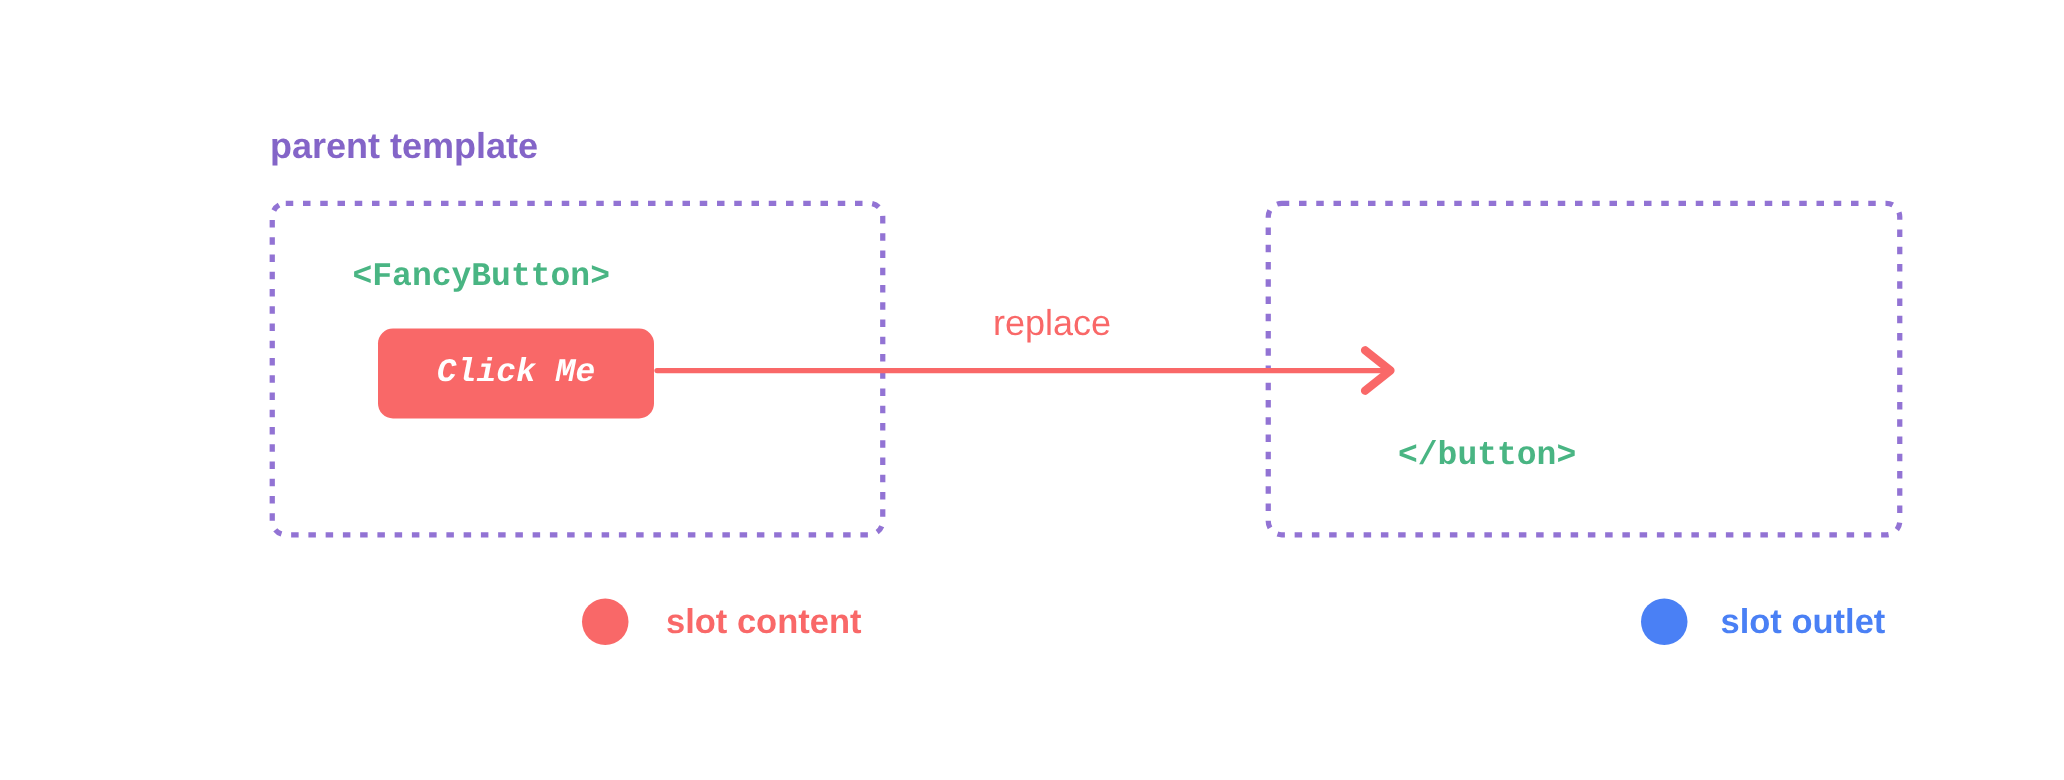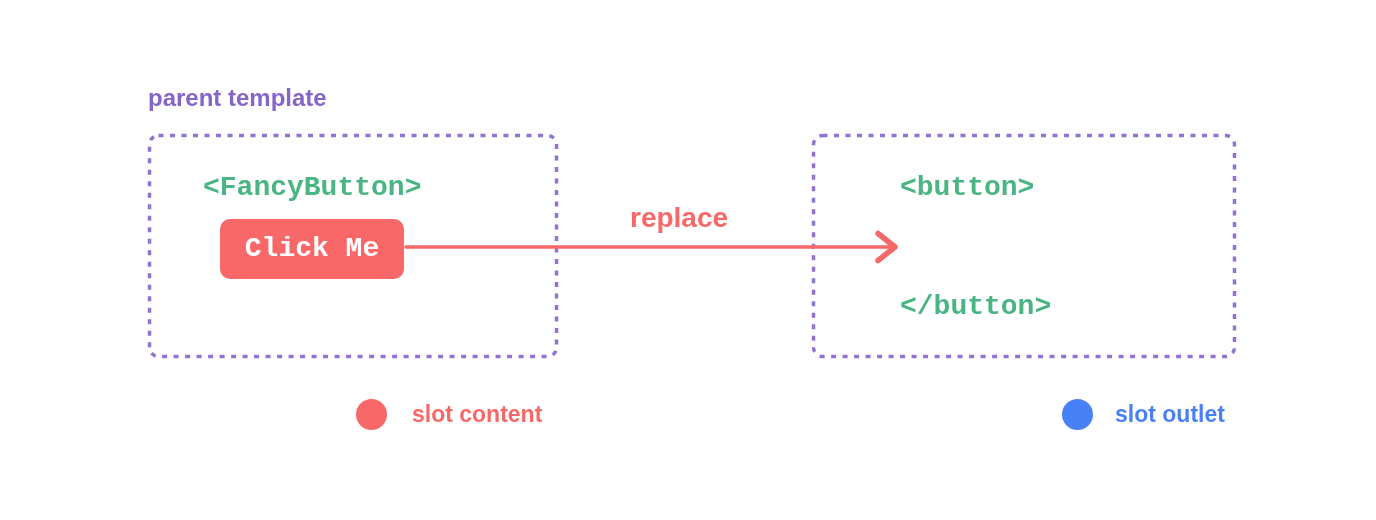--- a/index.html
+++ b/index.html
@@ -12,20 +12,21 @@
     --white-text: #ffffff;
   }
   * { margin: 0; padding: 0; box-sizing: border-box; }
   html, body { width: 1376px; height: 520px; overflow: hidden; background: var(--background); }
   .canvas {
     position: relative;
     width: 1324px;
     height: 520px;
     background: var(--background);
     font-family: "Liberation Sans", "DejaVu Sans", sans-serif;
+    margin-left: 32px;
   }
   .layer-svg {
     position: absolute;
     left: 0; top: 0;
     width: 1376px; height: 520px;
   }
   .dashed-rect {
     fill: none;
     stroke: var(--purple-border);
     stroke-width: 3.5;
@@ -48,37 +49,37 @@
   .panel-title {
     font-size: 24px;
     font-weight: bold;
     color: var(--purple-title);
     line-height: 1;
     white-space: pre;
   }
   .code {
     font-family: "Liberation Mono", "DejaVu Sans Mono", monospace;
     font-weight: bold;
-    font-size: 28px;
+    font-size: 22px;
     line-height: 1;
     color: var(--green-code);
     white-space: pre;
   }
   .chip {
     display: flex;
     align-items: center;
     justify-content: center;
     border-radius: 10px;
   }
-  .chip .code { color: var(--white-text); }
+  .chip .code { color: var(--white-text); font-style: italic; }
   .chip-red { background: var(--red); }
   .chip-blue { background: var(--blue); }
   .arrow-label {
-    font-size: 28px;
-    font-weight: bold;
+    font-size: 24px;
+    font-weight: normal;
     color: var(--red);
     line-height: 1;
     white-space: pre;
   }
   .legend-item {
     display: flex;
     align-items: center;
     gap: 25px;
     height: 32px;
   }
@@ -116,21 +117,20 @@
   <div class="abs code" style="left:203px; top:174px;">&lt;FancyButton&gt;</div>
 
   <div class="abs chip chip-red" style="left:220px; top:219px; width:184px; height:60px;">
     <span class="code">Click Me</span>
   </div>
 
 
   <div class="abs arrow-label" style="left:630px; top:204px;">replace</div>
 
 
-  <div class="abs code" style="left:900px; top:174px;">&lt;button&gt;</div>
 
 
   <div class="abs code" style="left:900px; top:293px;">&lt;/button&gt;</div>
 
   <div class="abs legend-item" style="left:356px; top:398px;">
     <span class="legend-dot dot-red"></span>
     <span class="legend-label label-red">slot content</span>
   </div>
 
   <div class="abs legend-item" style="left:1062px; top:398px;gap:22px;">

